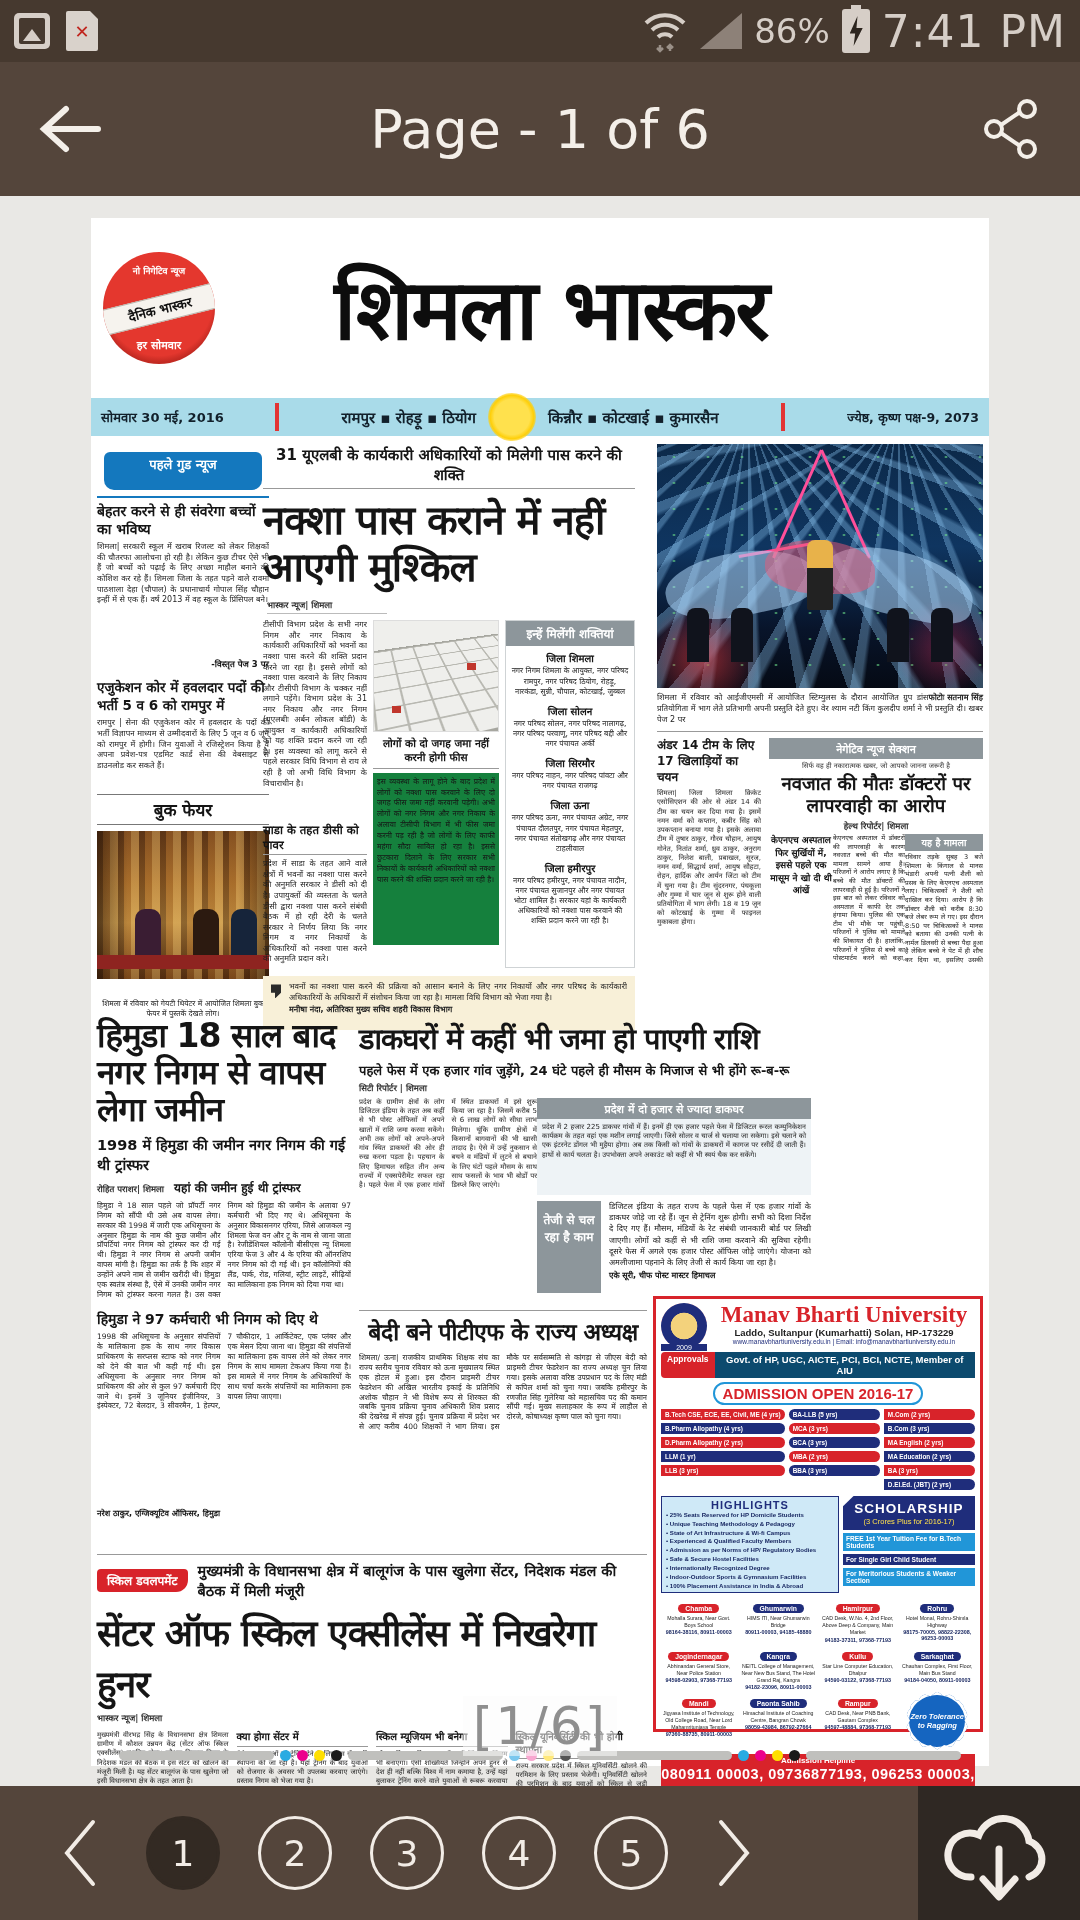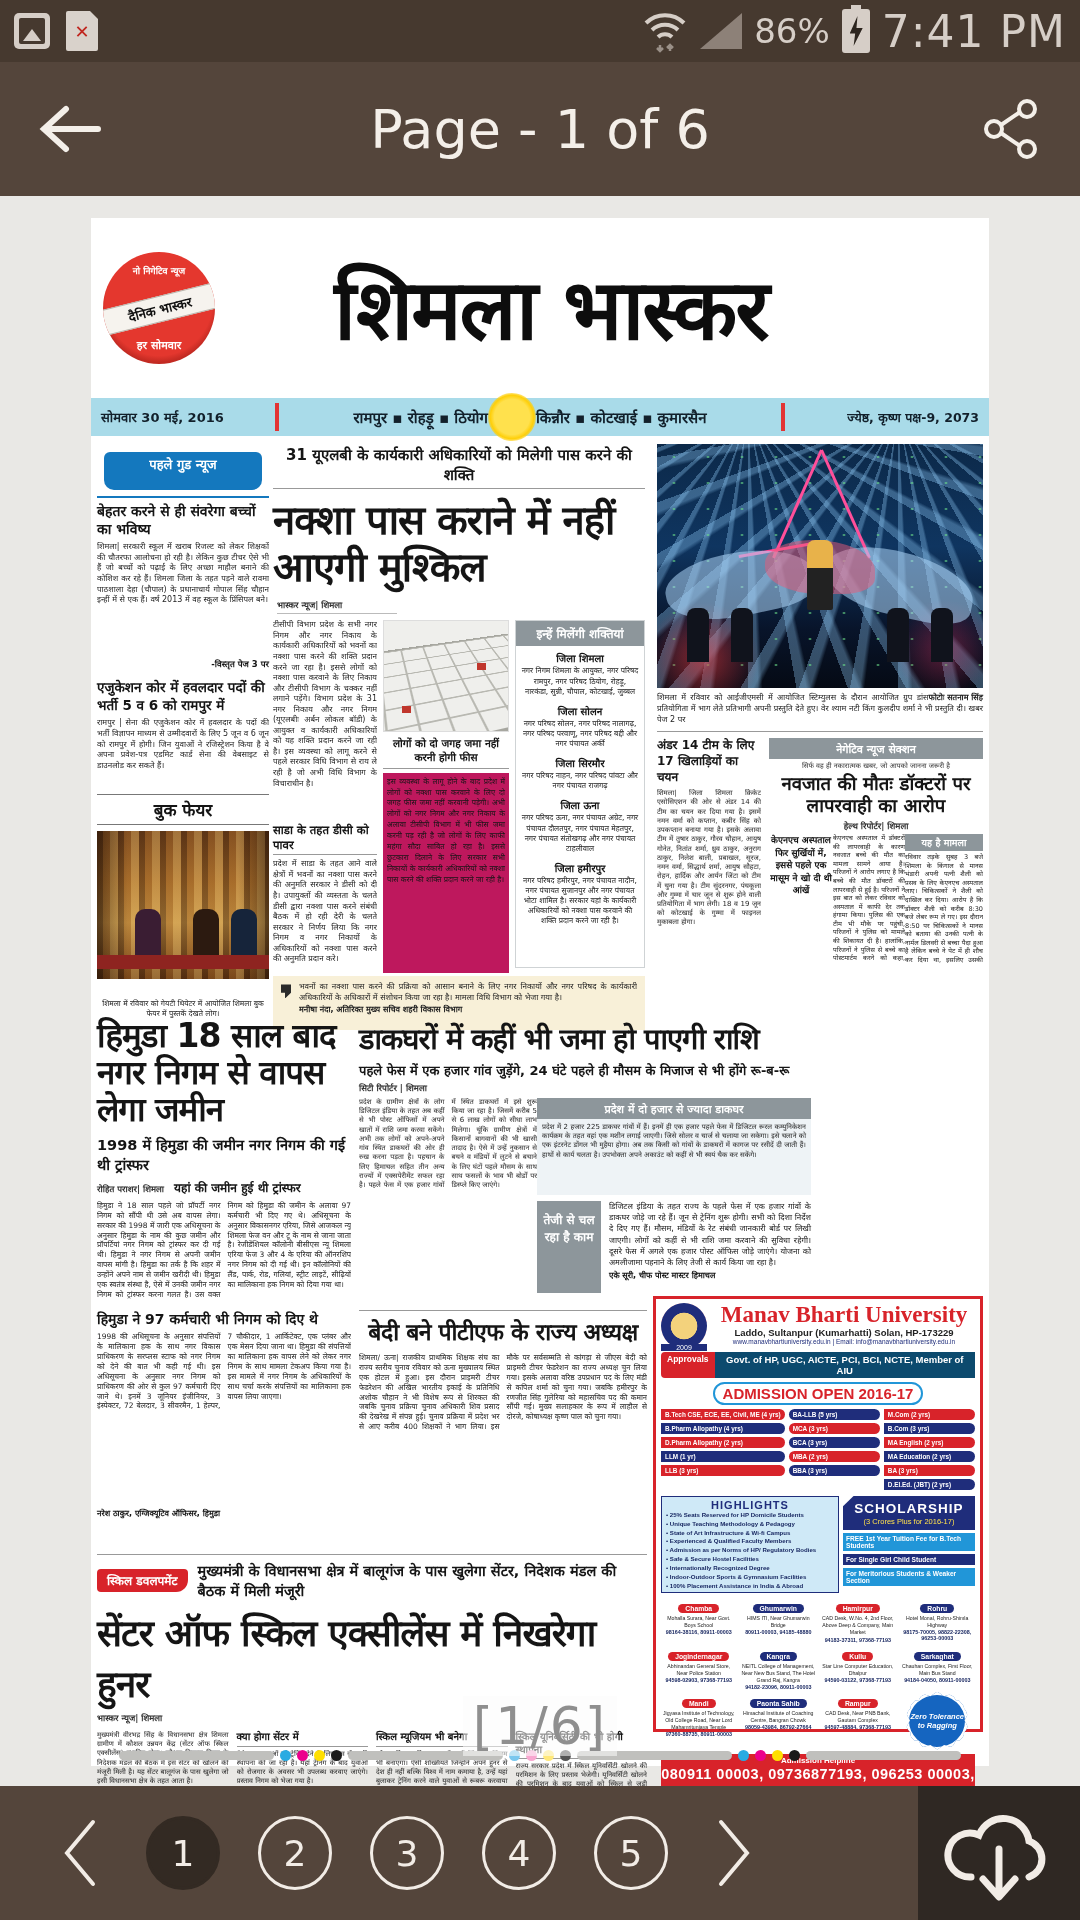--- a/index.html
+++ b/index.html
@@ -41,54 +41,54 @@
   .logo-band { position:absolute; left:-8px; top:44px; width:130px; height:26px; background:#f6f3ee; transform:rotate(-14deg); border:1px solid #b9b4ac; display:flex; align-items:center; justify-content:center; font-size:13px; font-weight:bold; color:#111; }
   .logo-top { position:absolute; top:12px; width:100%; text-align:center; font-size:9px; color:#fff; font-weight:bold; }
   .logo-bot { position:absolute; bottom:12px; width:100%; text-align:center; font-size:11px; color:#fff; font-weight:bold; }
   .b-title { left:130px; top:26px; width:660px; height:124px; display:flex; align-items:center; justify-content:center; font-size:84px; font-weight:700; letter-spacing:-2px; color:#0d0d0d; }
 
   
   .b-dateline { left:0; top:180px; width:898px; height:38px; background:#a9dbe9; display:flex; align-items:center; font-weight:bold; color:#12202b; }
   .dl-sep { width:4px; height:28px; background:#e23434; margin:0 14px; }
   .dl-left { width:170px; font-size:13px; padding-left:10px; }
   .dl-right { width:190px; font-size:12.5px; text-align:right; padding-right:10px; }
-  .dl-center { flex:1; display:flex; align-items:center; justify-content:center; font-size:15px; }
+  .dl-center { flex:1; display:flex; align-items:center; justify-content:center; font-size:15px; gap:12px; }
   .sun { width:48px; height:48px; border-radius:50%; background:radial-gradient(circle,#ffe14d 52%,#ffcf08 64%,rgba(255,207,8,.35) 74%,transparent 78%); }
 
   
   .b-left { left:6px; top:226px; width:172px; height:562px; }
   .gn-badge { width:158px; margin:8px auto 6px; height:38px; background:#1478be; color:#fff; font-size:13px; font-weight:bold; text-align:center; line-height:25px; border-radius:6px 6px 10px 10px; }
   .s1h { font-size:14px; font-weight:bold; line-height:1.3; border-top:2px solid #1478be; padding-top:4px; }
   .more { font-size:8.5px; font-weight:bold; text-align:right; }
   .s2h { font-size:13.5px; font-weight:bold; line-height:1.3; margin-top:10px; }
   .bf-head { margin-top:24px; text-align:center; font-size:17px; font-weight:bold; border-top:1px solid #777; border-bottom:1px solid #777; padding:3px 0; }
   .photo-bookfair { margin-top:6px; width:172px; height:148px; position:relative; overflow:hidden;
     background:
       linear-gradient(90deg, rgba(20,8,2,.45), transparent 18%, transparent 82%, rgba(20,8,2,.45)),
       repeating-linear-gradient(90deg, rgba(70,35,10,.45) 0 6px, rgba(165,100,35,.4) 6px 13px, rgba(225,175,95,.45) 13px 21px),
       linear-gradient(180deg,#6e421f 0%,#a97330 35%,#c99c4c 62%,#5c3414 100%);
   }
   .bf-strip { position:absolute; left:0; right:0; bottom:10px; height:14px; background:#8e2420; }
   .bf-fig { position:absolute; width:26px; height:52px; background:#2c1a10; border-radius:10px 10px 2px 2px; bottom:18px; }
   .bf-fig.f1 { left:38px; background:#3a1d33; } .bf-fig.f2 { left:96px; } .bf-fig.f3 { left:134px; background:#16243a; }
 
   
-  .b-center { left:182px; top:226px; width:372px; }
+  .b-center { left:172px; top:226px; width:372px; }
   .kicker { font-size:15px; font-weight:bold; text-align:center; border-bottom:1px solid #999; padding-bottom:4px; }
   .lead-h { font-size:40px; font-weight:700; line-height:1.18; letter-spacing:-1px; margin-top:8px; }
   .lead-byl { margin:8px 0 6px 4px; border-bottom:1px solid #bbb; width:120px; padding-bottom:3px; }
   .minirow { display:flex; gap:6px; margin-top:4px; height:348px; }
   .mc1 { width:104px; } .mc2 { width:126px; } .mc3 { flex:1; }
   .sada-h { font-size:11.5px; font-weight:bold; border-bottom:1px solid #999; margin:6px 0 4px; padding-bottom:2px; }
   .photo-floorplan { width:126px; height:112px; background:#efefec; position:relative; overflow:hidden; border:1px solid #ddd; }
   .fp-grid { position:absolute; left:-30px; top:-16px; width:200px; height:150px; transform:perspective(260px) rotateX(52deg) rotateZ(-16deg);
     background:linear-gradient(#b9b9b2 2px, transparent 2px), linear-gradient(90deg,#b9b9b2 2px, transparent 2px); background-size:26px 24px; border:3px solid #a7a7a0; }
   .fp-red { position:absolute; width:9px; height:7px; background:#c0362c; } .fp-red.r1{ left:18px; bottom:18px;} .fp-red.r2{ right:22px; top:42px;}
   .fee-h { font-size:10.5px; font-weight:bold; text-align:center; line-height:1.3; margin-top:5px; border-bottom:1px solid #999; padding-bottom:3px; }
-  .fee-b { margin-top:4px; background:#be185d; padding:4px; font-size:7.5px; line-height:1.45; text-align:justify; height:200px; overflow:hidden; }
+  .fee-b { margin-top:4px; background:#15803d; padding:4px; font-size:7.5px; line-height:1.45; text-align:justify; height:172px; overflow:hidden; }
   .powers { border:1px solid #cfd3d5; }
   .powers .grayhead { font-size:12px; padding:4px 0; }
   .dist-n { font-size:10px; font-weight:bold; text-align:center; margin-top:5px; }
   .dist-b { font-size:7.5px; line-height:1.35; text-align:center; padding:1px 5px 2px; color:#222; }
   .noteq { margin-top:8px; background:#f8f0d8; padding:6px 8px; display:flex; gap:8px; height:54px; overflow:hidden; }
   .qmark { width:10px; height:14px; background:#2b2b2b; clip-path:polygon(0 0,100% 0,100% 60%,40% 100%,40% 60%,0 60%); flex:none; margin-top:2px; }
   .noteq .bt { font-size:8px; } .noteq b { display:block; margin-top:2px; }
 
   
   .b-right { left:566px; top:226px; width:326px; height:560px; }

